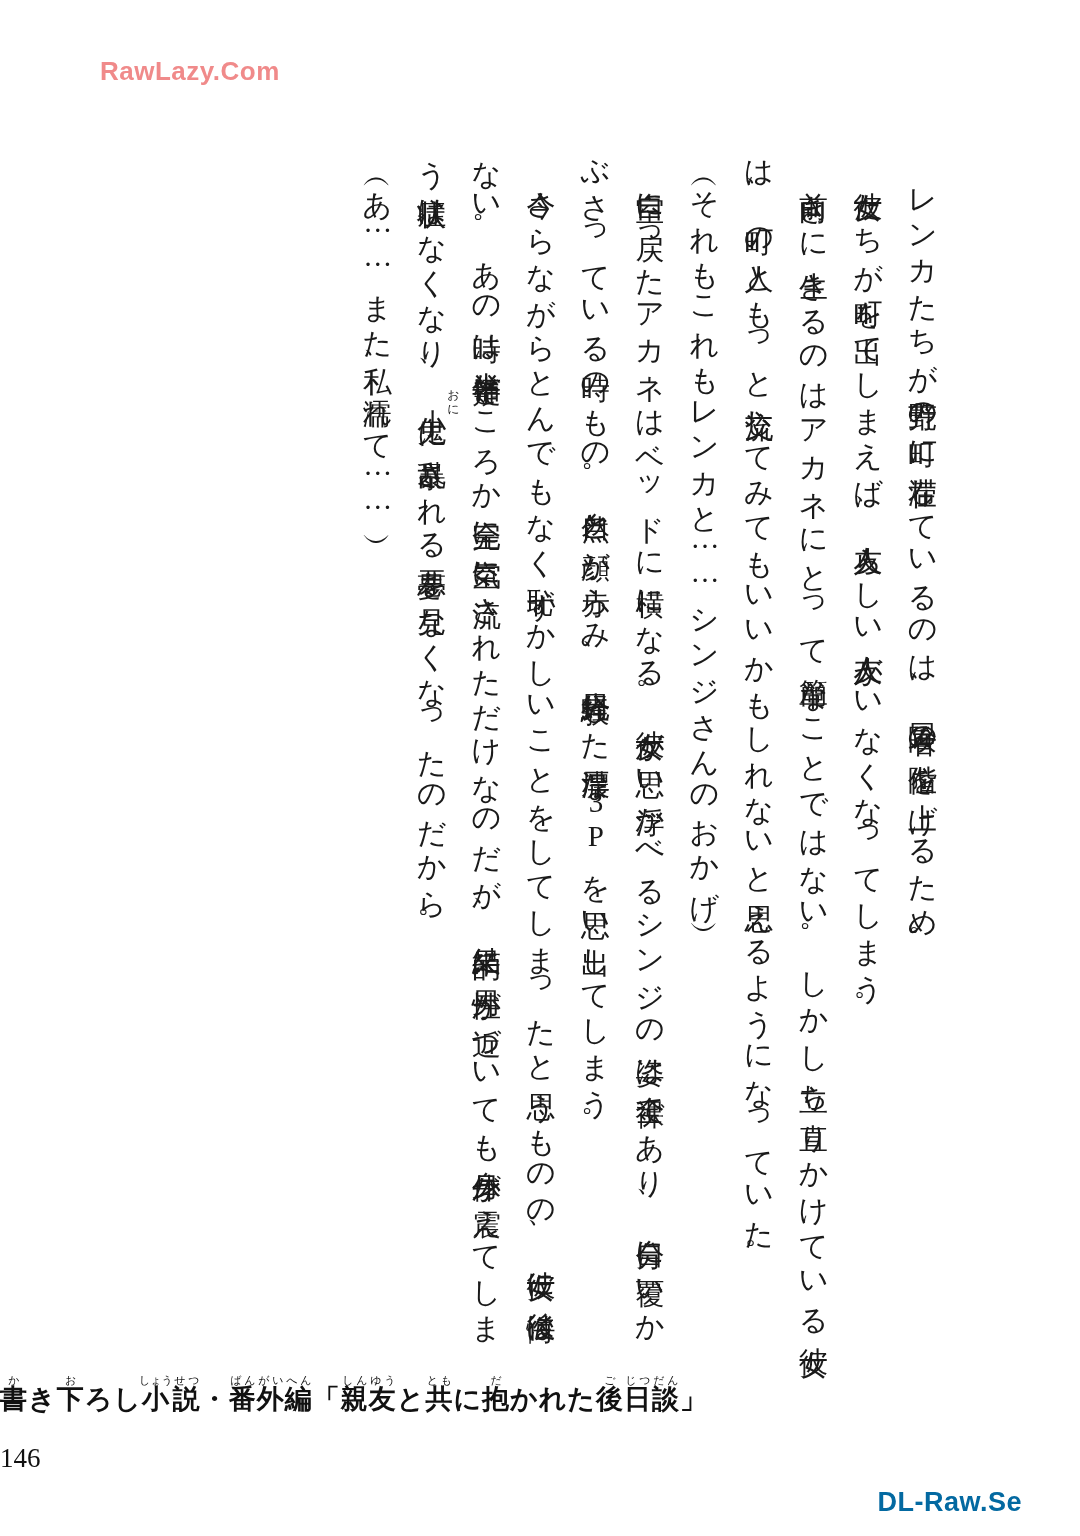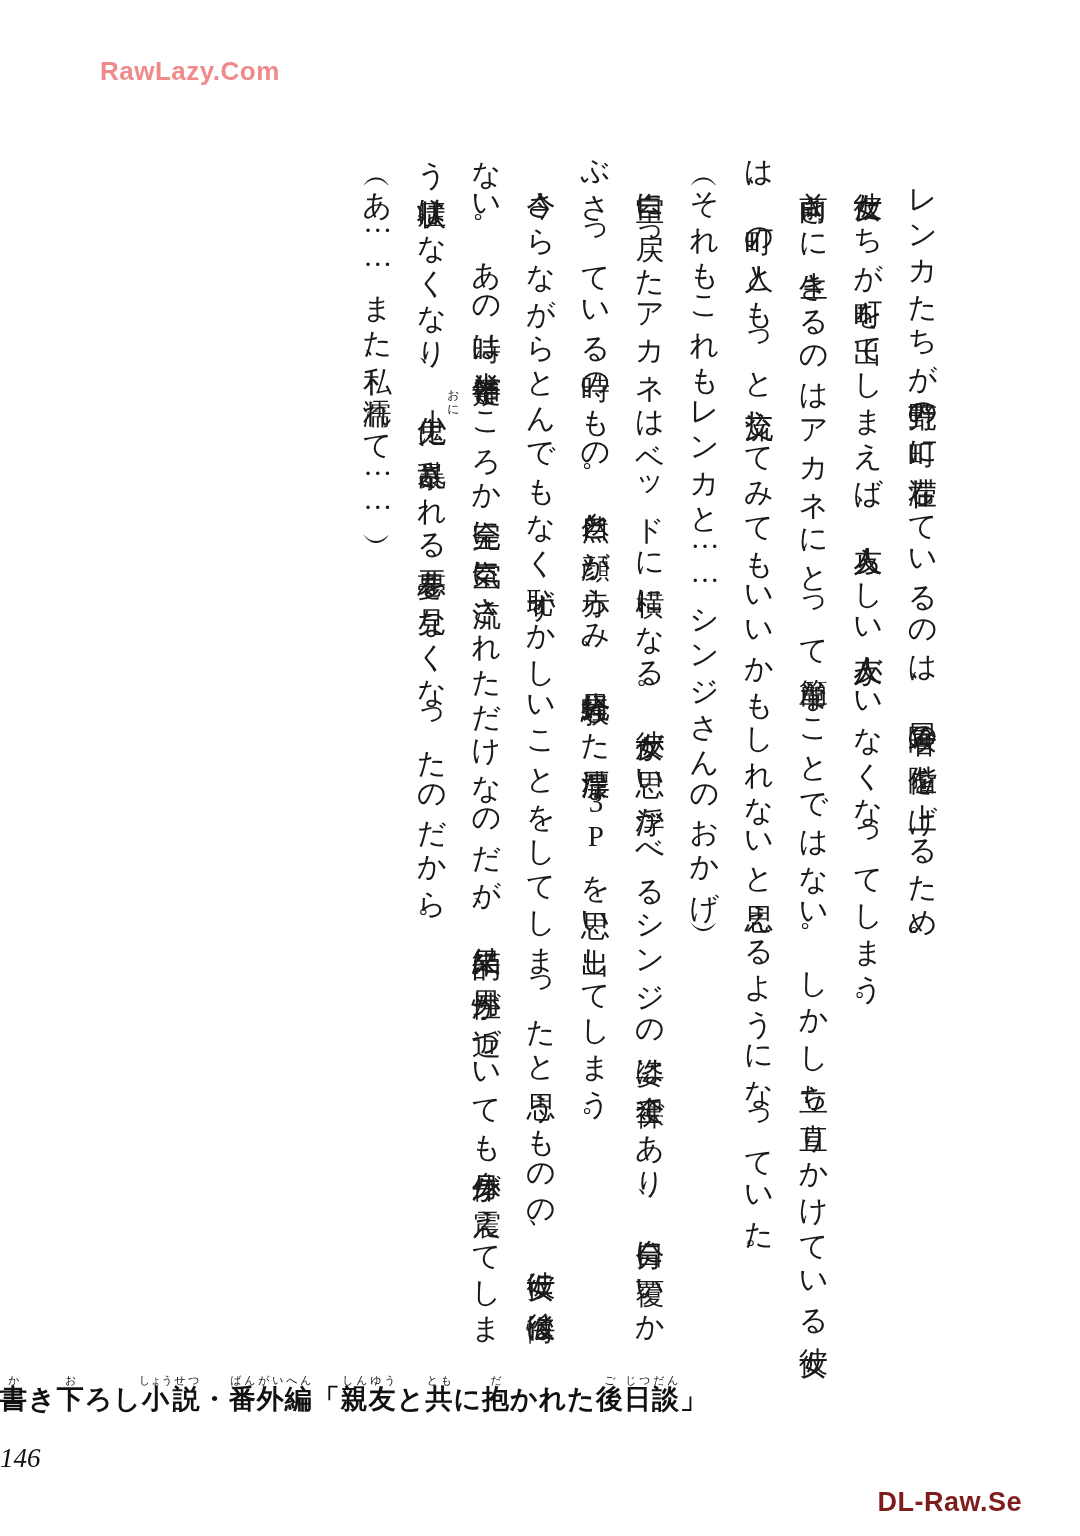--- a/index.html
+++ b/index.html
@@ -32,21 +32,21 @@
 
   
   .watermark-bottom {
     position: absolute;
     right: 58px;
     bottom: 18px;
     font-family: "Liberation Sans", sans-serif;
     font-size: 27px;
     font-weight: bold;
     letter-spacing: 0.5px;
-    color: #7f1d1d;
+    color: #0369a1;
     white-space: nowrap;
     margin-left: 14px;
   }
 
   
   .page-body {
     position: absolute;
     left: 120px;
     top: 140px;
     width: 830px;
@@ -96,21 +96,20 @@
     color: #111;
     white-space: nowrap;
   }
   .footer-title rt {
     font-size: 11px;
     font-weight: normal;
   }
   .footer-page {
     font-family: "Liberation Serif", serif;
     font-size: 27px;
-    font-style: italic;
     color: #111;
   }
 </style>
 </head>
 <body>
 
 <div class="watermark-top">RawLazy.Com</div>
 
 <div class="page-body">
 

